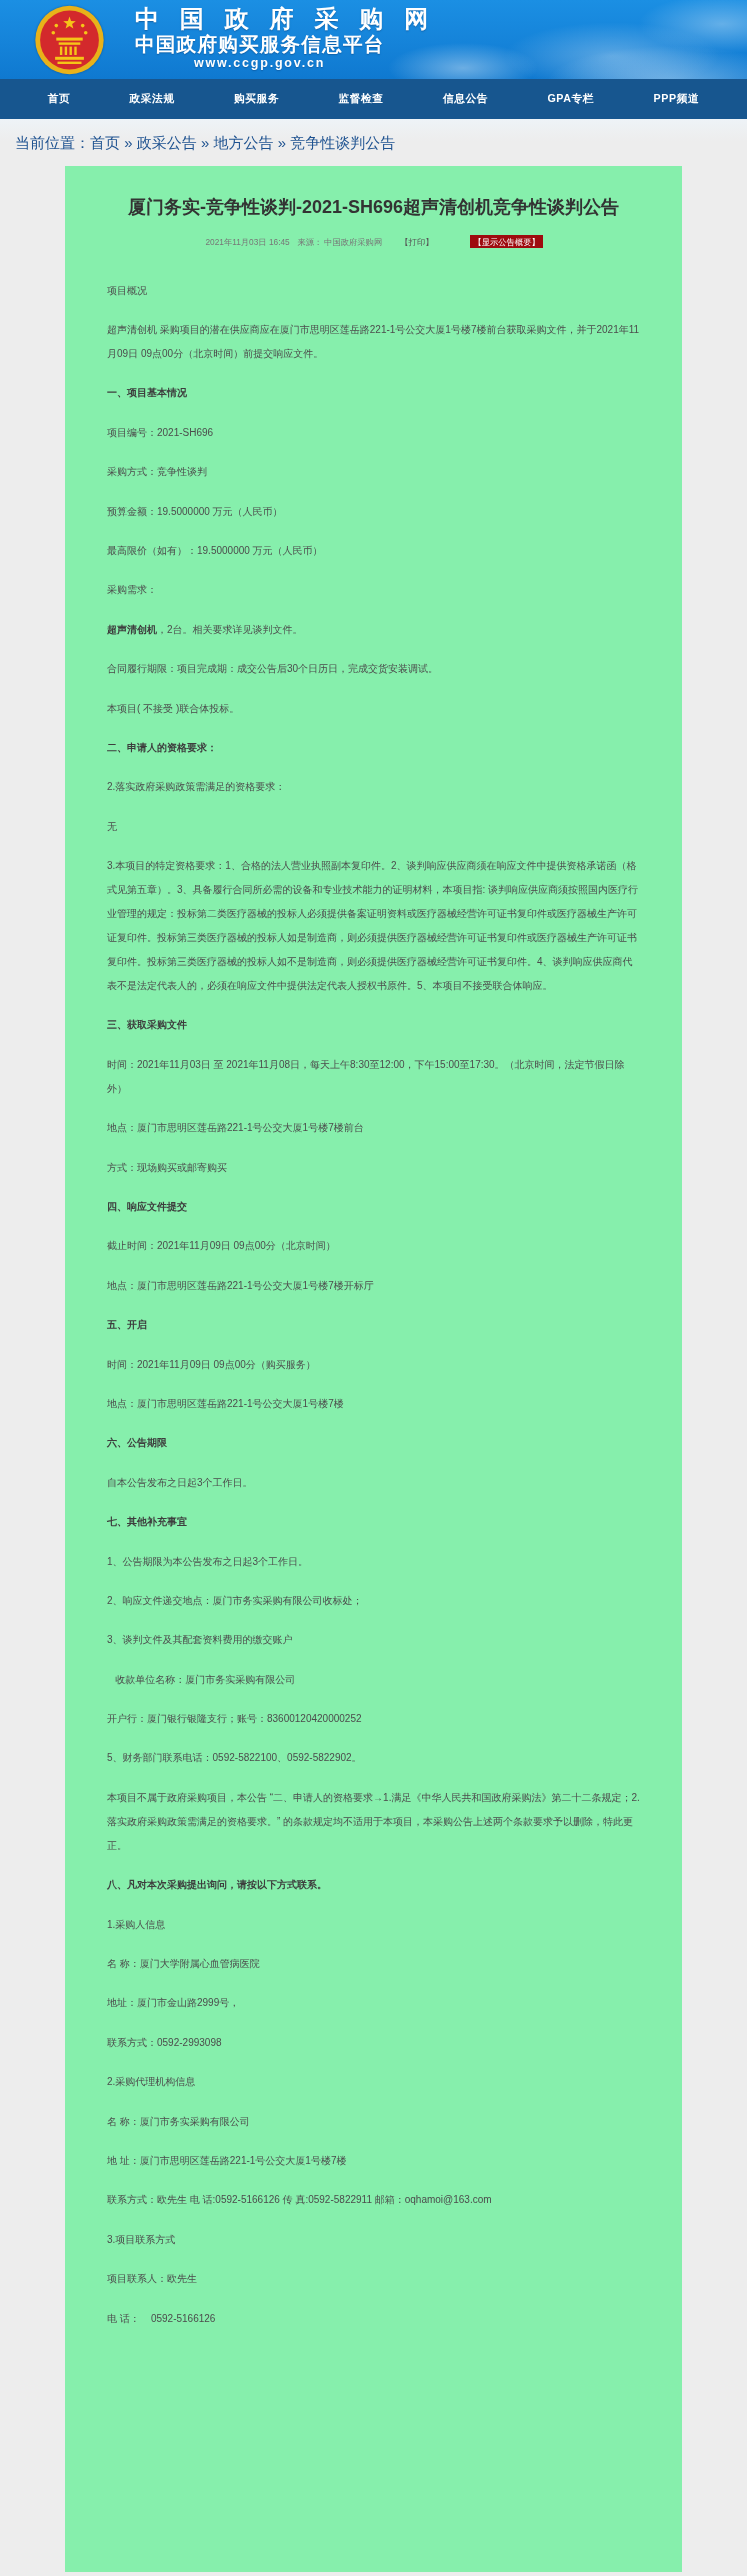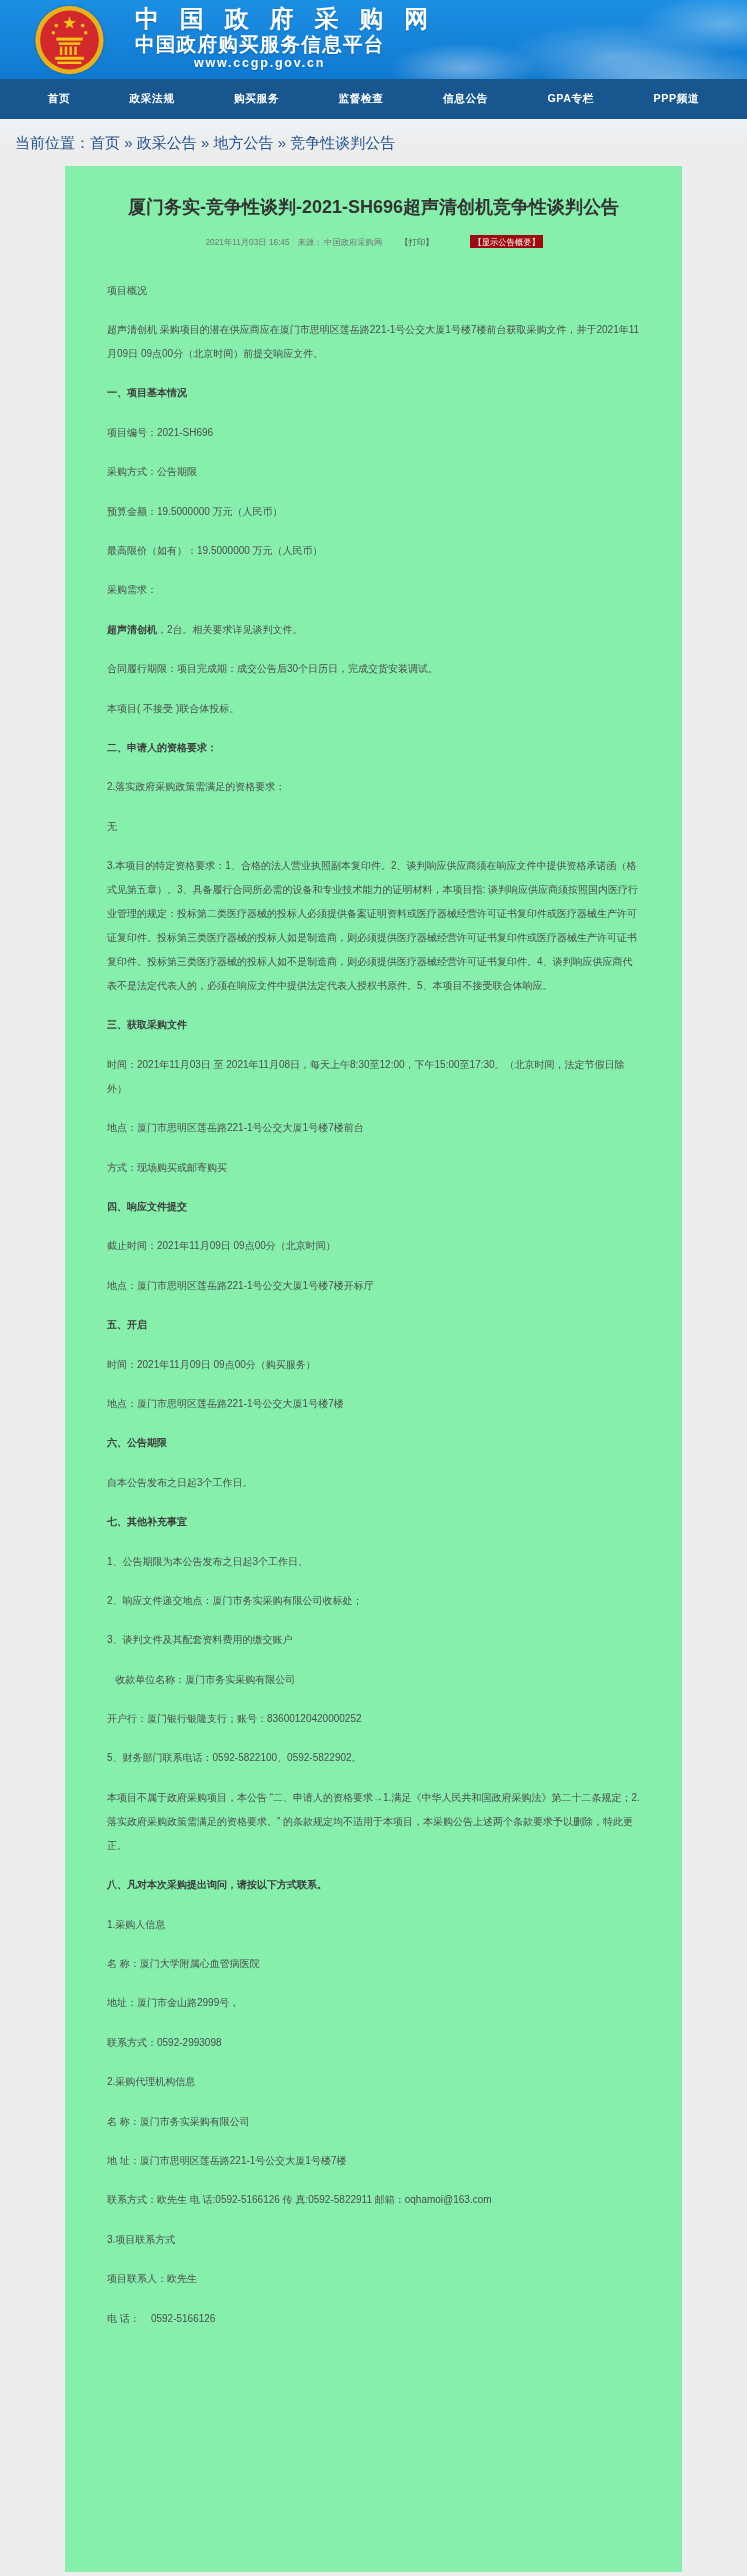--- a/index.html
+++ b/index.html
@@ -137,21 +137,21 @@
       <span>2021年11月03日 16:45</span>
       <span><span>来源：</span><a class="src">中国政府采购网</a></span>
       <a class="print">【打印】</a>
       <a class="summary-btn">【显示公告概要】</a>
     </div>
     <div class="content" id="content">
         <p class="p"><span>项目概况</span></p>
         <p class="p"><span>超声清创机 采购项目的潜在供应商应在厦门市思明区莲岳路221-1号公交大厦1号楼7楼前台获取采购文件，并于2021年11月09日 09点00分（北京时间）前提交响应文件。</span></p>
         <p class="h"><span>一、项目基本情况</span></p>
         <p class="p"><span>项目编号：2021-SH696</span></p>
-        <p class="p"><span>采购方式：公告期限</span></p>
+        <p class="p"><span>采购方式：竞争性谈判</span></p>
         <p class="p"><span>预算金额：19.5000000 万元（人民币）</span></p>
         <p class="p"><span>最高限价（如有）：19.5000000 万元（人民币）</span></p>
         <p class="p"><span>采购需求：</span></p>
         <p class="p"><span class="b">超声清创机</span><span>，2台。相关要求详见谈判文件。</span></p>
         <p class="p"><span>合同履行期限：项目完成期：成交公告后30个日历日，完成交货安装调试。</span></p>
         <p class="p"><span>本项目( 不接受 )联合体投标。</span></p>
         <p class="h"><span>二、申请人的资格要求：</span></p>
         <p class="p"><span>2.落实政府采购政策需满足的资格要求：</span></p>
         <p class="p"><span>无</span></p>
         <p class="p"><span>3.本项目的特定资格要求：1、合格的法人营业执照副本复印件。2、谈判响应供应商须在响应文件中提供资格承诺函（格式见第五章）。3、具备履行合同所必需的设备和专业技术能力的证明材料，本项目指: 谈判响应供应商须按照国内医疗行业管理的规定：投标第二类医疗器械的投标人必须提供备案证明资料或医疗器械经营许可证书复印件或医疗器械生产许可证复印件。投标第三类医疗器械的投标人如是制造商，则必须提供医疗器械经营许可证书复印件或医疗器械生产许可证书复印件。投标第三类医疗器械的投标人如不是制造商，则必须提供医疗器械经营许可证书复印件。4、谈判响应供应商代表不是法定代表人的，必须在响应文件中提供法定代表人授权书原件。5、本项目不接受联合体响应。</span></p>

